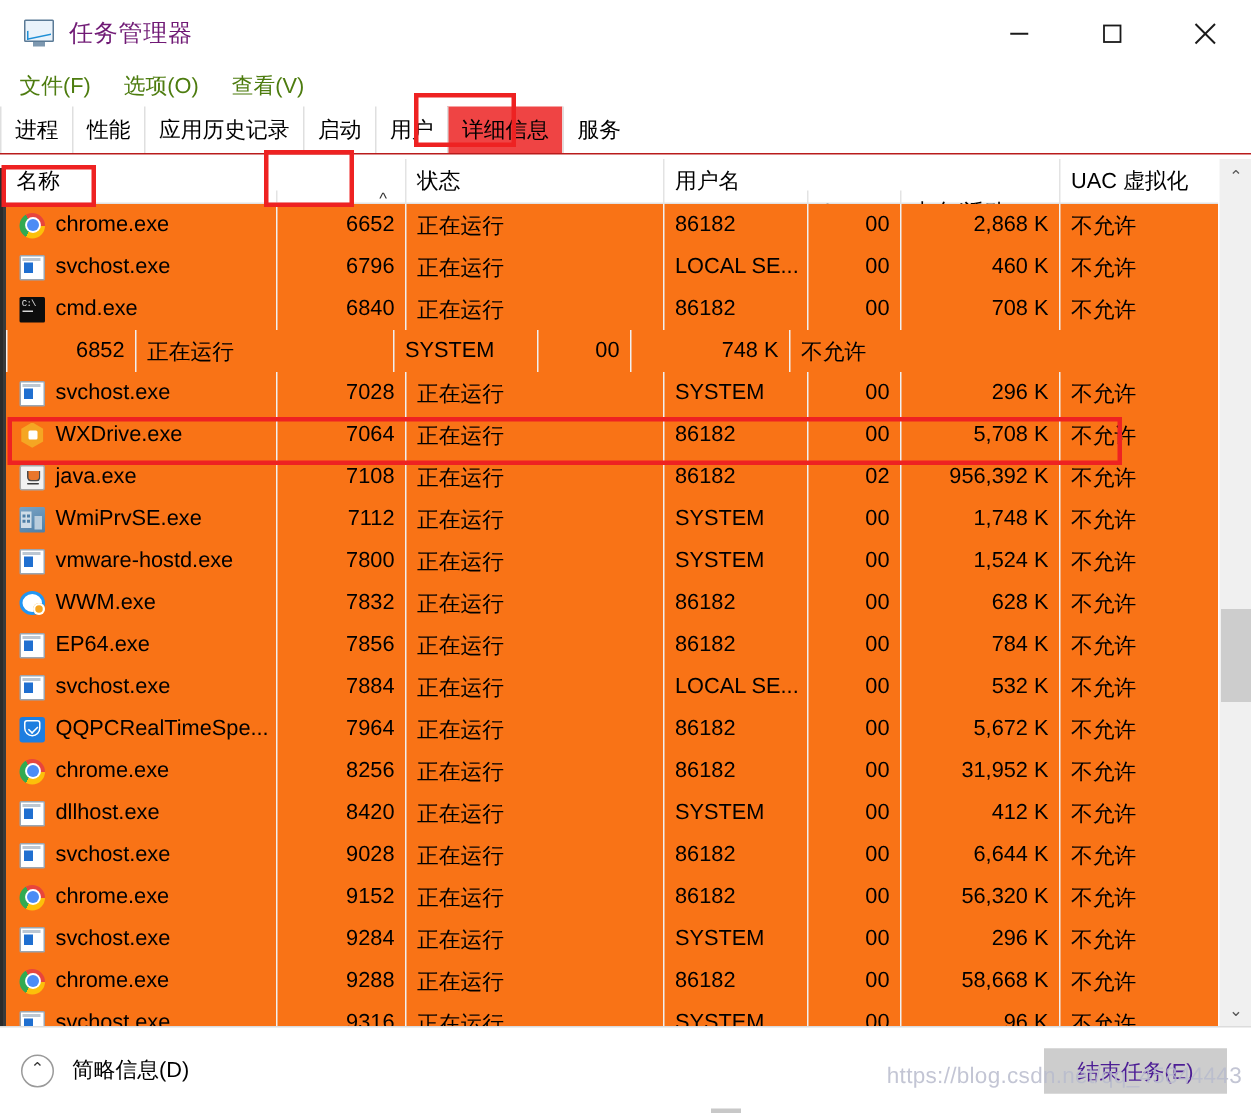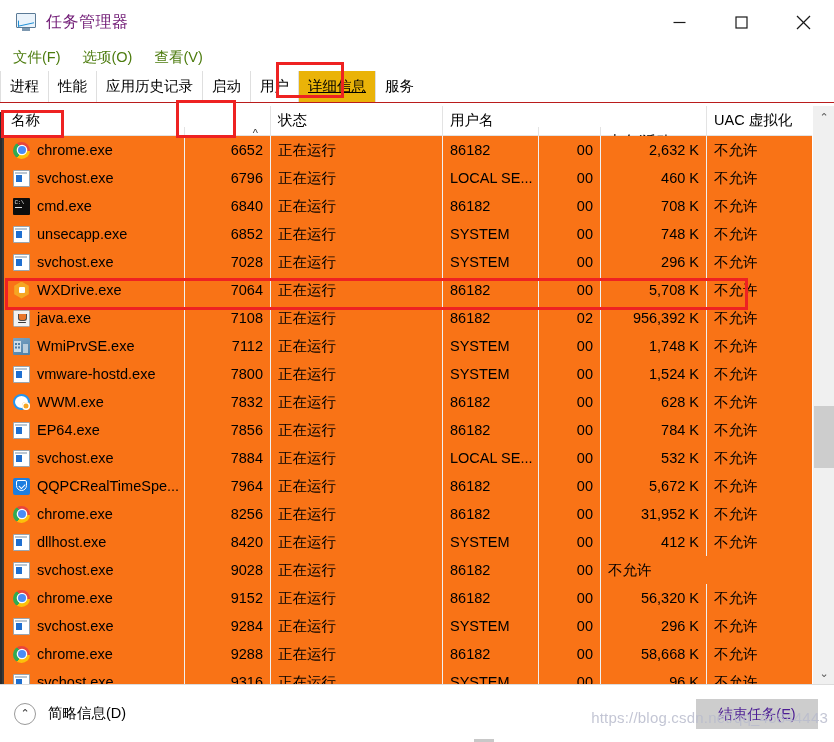--- a/index.html
+++ b/index.html
@@ -92,21 +92,21 @@
     height: 31px;
     display: flex; align-items: center;
     padding: 0 9px;
     font-size: 14.5px; color: #000000;
     border-left: 1px solid #dfdfdf;
     white-space: nowrap;
     background: #ffffff;
     position: relative;
   }
   .tab:first-child { border-left: 1px solid #dfdfdf; }
-  .tab.active { background: #eab308; text-decoration: underline; }
+  .tab.active { background: #ef4444; }
 
   
   .grid {
     position: absolute; left: 4px; top: 106px;
     width: 687px; height: 578px;
     background: #ffffff;
   }
   .thead {
     position: absolute; left: 0; top: 0;
     width: 826px; height: 30px;
@@ -419,21 +419,21 @@
     <div class="tbody" id="tbody">
         <div class="row">
           <div class="cell c-name w-name">
             <span class="picon ic-chrome"></span>
             <span>chrome.exe</span>
           </div>
           <div class="cell w-pid num">6652</div>
           <div class="cell w-stat">正在运行</div>
           <div class="cell w-user">86182</div>
           <div class="cell w-cpu num">00</div>
-          <div class="cell w-mem num">2,632 K</div>
+          <div class="cell w-mem num">2,868 K</div>
           <div class="cell w-uac">不允许</div>
         </div>
         <div class="row">
           <div class="cell c-name w-name">
             <span class="picon ic-win"></span>
             <span>svchost.exe</span>
           </div>
           <div class="cell w-pid num">6796</div>
           <div class="cell w-stat">正在运行</div>
           <div class="cell w-user">LOCAL SE...</div>
@@ -447,24 +447,20 @@
             <span>cmd.exe</span>
           </div>
           <div class="cell w-pid num">6840</div>
           <div class="cell w-stat">正在运行</div>
           <div class="cell w-user">86182</div>
           <div class="cell w-cpu num">00</div>
           <div class="cell w-mem num">708 K</div>
           <div class="cell w-uac">不允许</div>
         </div>
         <div class="row">
-          <div class="cell c-name w-name">
-            <span class="picon ic-win"></span>
-            <span>unsecapp.exe</span>
-          </div>
           <div class="cell w-pid num">6852</div>
           <div class="cell w-stat">正在运行</div>
           <div class="cell w-user">SYSTEM</div>
           <div class="cell w-cpu num">00</div>
           <div class="cell w-mem num">748 K</div>
           <div class="cell w-uac">不允许</div>
         </div>
         <div class="row">
           <div class="cell c-name w-name">
             <span class="picon ic-win"></span>
@@ -599,20 +595,21 @@
         </div>
         <div class="row">
           <div class="cell c-name w-name">
             <span class="picon ic-win"></span>
             <span>svchost.exe</span>
           </div>
           <div class="cell w-pid num">9028</div>
           <div class="cell w-stat">正在运行</div>
           <div class="cell w-user">86182</div>
           <div class="cell w-cpu num">00</div>
+          <div class="cell w-mem num">6,644 K</div>
           <div class="cell w-uac">不允许</div>
         </div>
         <div class="row">
           <div class="cell c-name w-name">
             <span class="picon ic-chrome"></span>
             <span>chrome.exe</span>
           </div>
           <div class="cell w-pid num">9152</div>
           <div class="cell w-stat">正在运行</div>
           <div class="cell w-user">86182</div>

